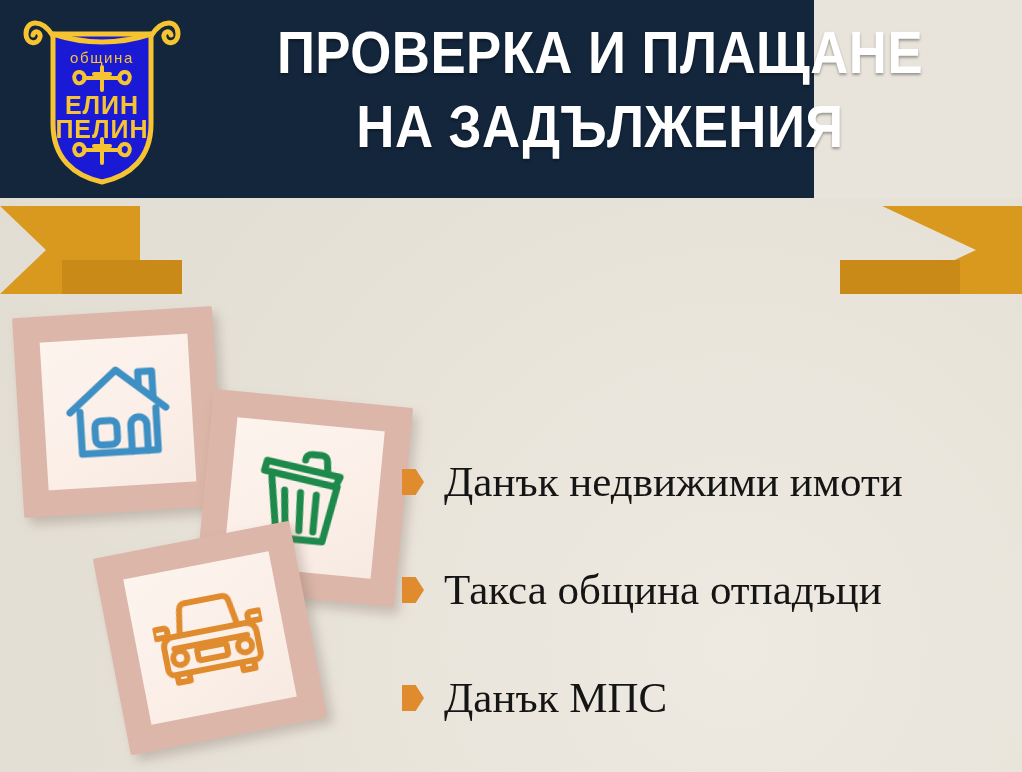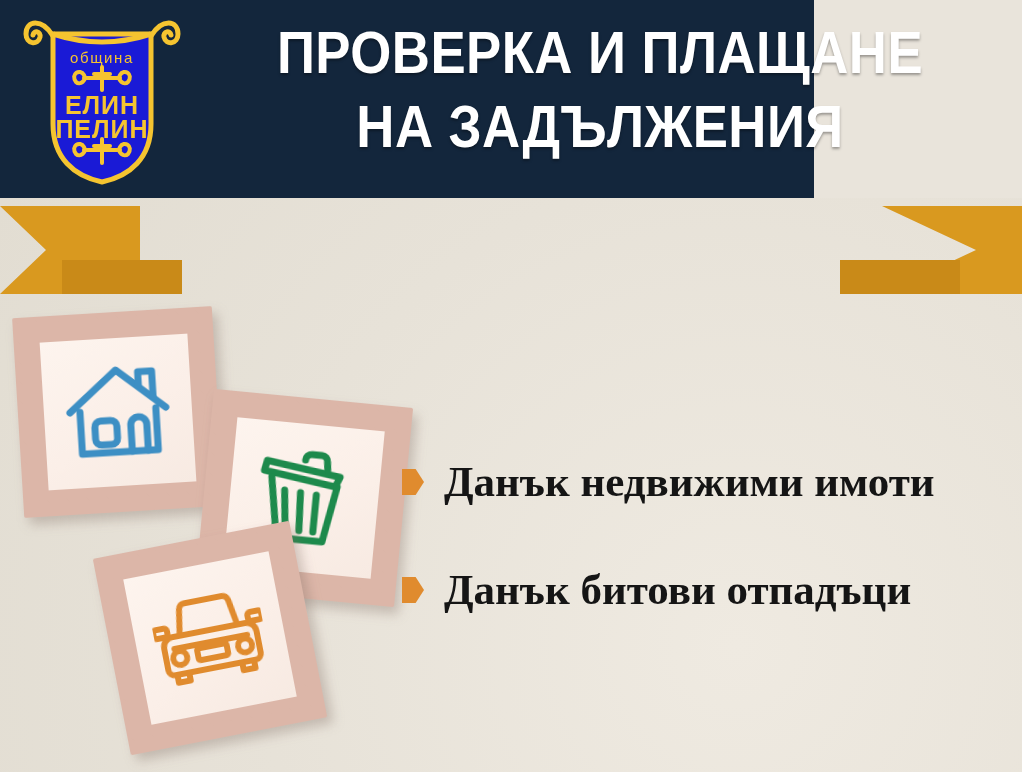--- a/index.html
+++ b/index.html
@@ -105,21 +105,20 @@
 
   #card-house{left:18px;top:312px;transform:rotate(-3.5deg);}
   #card-trash{left:204px;top:398px;transform:rotate(5.5deg);}
   #card-car  {left:110px;top:538px;transform:rotate(-11deg);}
 
   
   .list{position:absolute;left:402px;top:428px;width:610px;}
   .list-item{
     display:flex;align-items:center;
     height:108px;
-    font-weight:bold;
   }
   .bullet{
     width:22px;height:26px;flex:0 0 22px;margin-right:20px;
     background:#e08b2e;
     clip-path:polygon(0 0,62% 0,100% 50%,62% 100%,0 100%);
   }
   .item-label{
     color:#151515;
     font-family:"Liberation Serif",serif;
     font-size:43px;
@@ -239,19 +238,23 @@
 
   <div class="list">
 
     <div class="list-item">
       <span class="bullet"></span>
       <span class="item-label">Данък недвижими имоти</span>
     </div>
 
     <div class="list-item">
       <span class="bullet"></span>
-      <span class="item-label">Данък битови отпадъци</span>
-    </div>
-
+      <span class="item-label">Такса община отпадъци</span>
+    </div>
+
+    <div class="list-item">
+      <span class="bullet"></span>
+      <span class="item-label">Данък МПС</span>
+    </div>
 
   </div>
 
 </div>
 
 </body></html>

